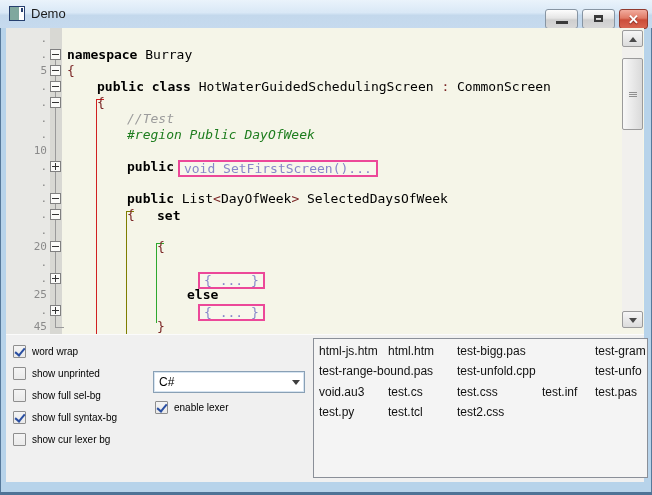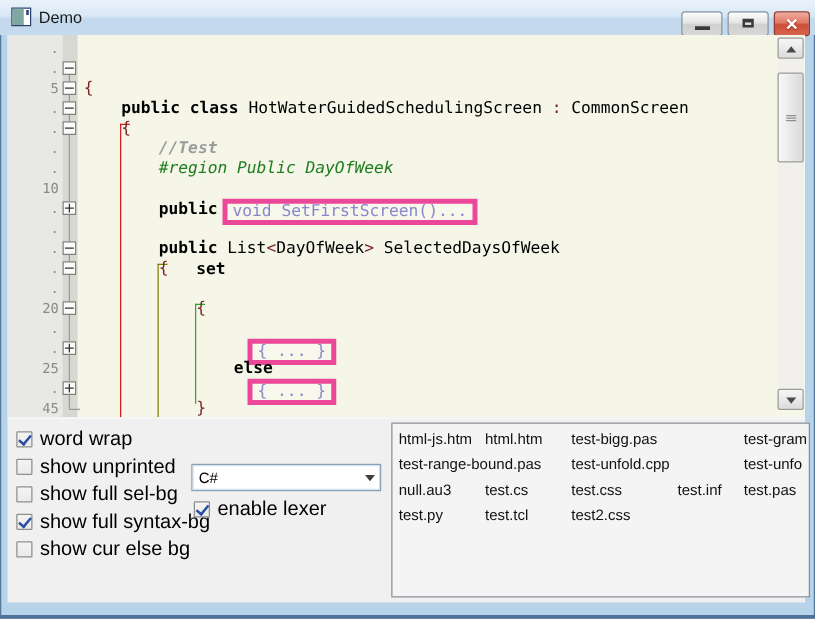--- a/index.html
+++ b/index.html
@@ -35,21 +35,21 @@
   .g-fold{position:absolute;left:44px;top:0;width:12px;height:306px;background:#D8D8D3;}
   .lnum{position:absolute;left:0;width:41px;height:16px;line-height:16px;text-align:right;
     font-size:11px;color:#8A8A8A;}
   .codeline{position:absolute;height:16px;line-height:16px;font-size:13px;white-space:pre;color:#000;}
   .tk-kw{font-weight:bold;color:#000;}
   .tk-id{color:#000;}
   .tk-cm{color:#9C9C9C;font-style:italic;}
   .tk-rg{color:#1E7D1E;font-style:italic;}
   .tk-sy{color:#7A2525;}
   .tk-op{color:#CC1F1F;font-weight:bold;}
-  .fold-box{display:inline-block;vertical-align:-2px;border:4px solid #ec4899;color:#8787CA;
+  .fold-box{display:inline-block;vertical-align:-2px;border:2px solid #ec4899;color:#8787CA;
     padding:0 4px;line-height:13px;height:13px;font-size:13px;background:#F7F7EC;}
   .fold-box.solo{margin-left:11px;}
   .fold-box.aft{margin-left:4px;}
   .fm{position:absolute;left:44px;width:9px;height:9px;border:1px solid #808080;background:#FBFBF9;cursor:pointer;}
   .fm i{position:absolute;left:1px;top:4px;width:7px;height:1px;background:#333;}
   .fm.plus u{position:absolute;left:4px;top:1px;width:1px;height:7px;background:#333;}
   .fline{position:absolute;background:#9A9A9A;}
   .scopeline{position:absolute;width:1px;}
   .scopehook{position:absolute;height:1px;}
   
@@ -65,21 +65,21 @@
     border:1px solid #9B9B9B;border-radius:2px;background:linear-gradient(90deg,#F8F8F8,#DADADA);cursor:pointer;}
   .sthumb i{position:absolute;left:6px;top:33px;width:8px;height:1px;background:#8F8F8F;
     box-shadow:0 2px 0 #8F8F8F,0 4px 0 #8F8F8F;}
   
   .panel{position:absolute;left:6px;top:334px;width:638px;height:147px;background:#F0F0F0;border-top:1px solid #FBFBFB;}
   .cbrow{position:absolute;left:7px;height:14px;cursor:pointer;}
   .cbbox{position:absolute;left:0;top:0;width:13px;height:13px;box-sizing:border-box;border:1px solid #8E8E8E;
     background:linear-gradient(#F4F4F4,#EAEAEA);border-radius:1px;}
   .cbrow.on .cbbox::after{content:"";position:absolute;left:3px;top:0px;width:4px;height:8px;
     border:solid #2A4FA2;border-width:0 2px 2px 0;transform:rotate(40deg);}
-  .cblabel{position:absolute;left:19px;top:0;line-height:14px;font-size:16px;color:#000;white-space:nowrap;}
+  .cblabel{position:absolute;left:19px;top:0;line-height:14px;font-size:10px;color:#000;white-space:nowrap;}
   .openbtn{position:absolute;left:147px;top:10px;width:86px;height:23px;box-sizing:border-box;
     border:1px solid #8C8C8C;border-radius:3px;font-size:12px;color:#000;text-align:center;line-height:21px;
     background:linear-gradient(#F3F3F3,#EBEBEB 48%,#DBDBDB 52%,#CFCFCF);cursor:pointer;}
   .combo{position:absolute;left:147px;top:36px;width:152px;height:22px;box-sizing:border-box;
     border:1px solid #89A0B5;background:#fff;box-shadow:inset 0 0 0 1px #D6E4F1;cursor:pointer;}
   .combo .val{position:absolute;left:5px;top:0;line-height:20px;font-size:12px;color:#000;}
   .combo .drop{position:absolute;right:4px;top:8px;width:0;height:0;
     border-left:4px solid transparent;border-right:4px solid transparent;border-top:5px solid #3F3F3F;}
   .lexrow{position:absolute;left:149px;top:66px;height:14px;cursor:pointer;}
   .listbox{position:absolute;left:307px;top:3px;width:335px;height:140px;box-sizing:border-box;
@@ -131,37 +131,38 @@
       <div class="scopeline" style="left: 120px; top: 183px; height: 123px; background: rgb(126, 126, 0);"></div>
       <div class="scopehook" style="left: 120px; top: 183px; width: 8px; background: rgb(126, 126, 0);"></div>
       <div class="scopeline" style="left: 150px; top: 215px; height: 80px; background: rgb(46, 168, 46);"></div>
       <div class="scopehook" style="left: 150px; top: 215px; width: 8px; background: rgb(46, 168, 46);"></div>
       <div class="lnum" style="top: 3px;">.</div>
       <div class="codeline" style="top: 3px; left: 61px;"></div>
       <div class="lnum" style="top: 19px;">.</div>
       <div class="fm" style="top: 21px;">
         <i></i>
       </div>
+      <div class="codeline" style="top: 19px; left: 61px;"><span class="tk-kw">namespace</span><span class="tk-id"> Burray</span></div>
       <div class="lnum" style="top: 35px;">5</div>
       <div class="fm" style="top: 37px;">
         <i></i>
       </div>
       <div class="codeline" style="top: 35px; left: 61px;"><span class="tk-sy">{</span></div>
       <div class="lnum" style="top: 51px;">.</div>
       <div class="fm" style="top: 53px;">
         <i></i>
       </div>
       <div class="codeline" style="top: 51px; left: 91px;"><span class="tk-kw">public class</span><span class="tk-id"> HotWaterGuidedSchedulingScreen </span><span class="tk-sy">:</span><span class="tk-id"> CommonScreen</span></div>
       <div class="lnum" style="top: 67px;">.</div>
       <div class="fm" style="top: 69px;">
         <i></i>
       </div>
       <div class="codeline" style="top: 67px; left: 91px;"><span class="tk-sy">{</span></div>
       <div class="lnum" style="top: 83px;">.</div>
-      <div class="codeline" style="top: 83px; left: 121px; font-weight: bold;"><span class="tk-cm">//Test</span></div>
+      <div class="codeline" style="top: 83px; left: 121px;"><span class="tk-cm">//Test</span></div>
       <div class="lnum" style="top: 99px;">.</div>
       <div class="codeline" style="top: 99px; left: 121px;"><span class="tk-rg">#region Public DayOfWeek</span></div>
       <div class="lnum" style="top: 115px;">10</div>
       <div class="codeline" style="top: 115px; left: 61px;"></div>
       <div class="lnum" style="top: 131px;">.</div>
       <div class="fm plus" style="top: 133px;">
         <i></i>
         <u></u>
       </div>
       <div class="codeline" style="top: 131px; left: 121px;"><span class="tk-kw">public</span><span class="fold-box aft">void SetFirstScreen()...</span></div>
@@ -216,40 +217,40 @@
         <div class="cbrow" style="top: 54px;">
           <div class="cbbox"></div>
           <div class="cblabel">show full sel-bg</div>
         </div>
         <div class="cbrow on" style="top: 76px;">
           <div class="cbbox"></div>
           <div class="cblabel">show full syntax-bg</div>
         </div>
         <div class="cbrow" style="top: 98px;">
           <div class="cbbox"></div>
-          <div class="cblabel">show cur else bg</div>
+          <div class="cblabel">show cur lexer bg</div>
         </div>
       </div>
     <div class="combo">
       <span class="val">C#</span>
       <span class="drop"></span>
     </div>
     <div class="cbrow lexrow on" id="lexrow">
       <span class="cbbox"></span>
       <span class="cblabel">enable lexer</span>
     </div>
     <div class="listbox" id="lb">
         <div class="fitem" style="left: 5px; top: 3px;">html-js.htm</div>
         <div class="fitem" style="left: 74px; top: 3px;">html.htm</div>
         <div class="fitem" style="left: 143px; top: 3px;">test-bigg.pas</div>
         <div class="fitem" style="left: 281px; top: 3px;">test-gram</div>
         <div class="fitem" style="left: 143px; top: 23.4px;">test-unfold.cpp</div>
         <div class="fitem" style="left: 5px; top: 23.4px;">test-range-bound.pas</div>
         <div class="fitem" style="left: 281px; top: 23.4px;">test-unfo</div>
-        <div class="fitem" style="left: 5px; top: 43.8px;">null.au3</div>
+        <div class="fitem" style="left: 5px; top: 43.8px;">void.au3</div>
         <div class="fitem" style="left: 74px; top: 43.8px;">test.cs</div>
         <div class="fitem" style="left: 143px; top: 43.8px;">test.css</div>
         <div class="fitem" style="left: 228px; top: 43.8px;">test.inf</div>
         <div class="fitem" style="left: 281px; top: 43.8px;">test.pas</div>
         <div class="fitem" style="left: 5px; top: 64.2px;">test.py</div>
         <div class="fitem" style="left: 74px; top: 64.2px;">test.tcl</div>
         <div class="fitem" style="left: 143px; top: 64.2px; text-align: center;">test2.css</div>
       </div>
   </div>
 

